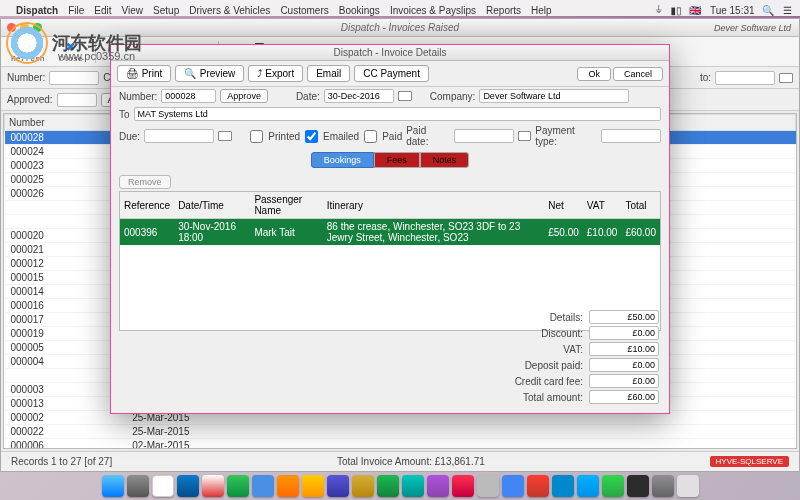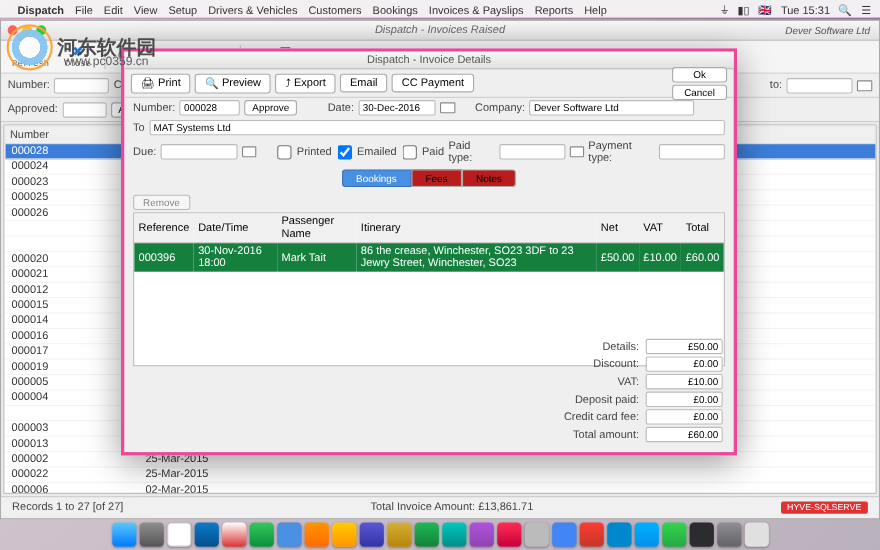--- a/index.html
+++ b/index.html
@@ -24,25 +24,25 @@
 .filter-row label { color: #444; }
 .filter-row input[type=text] { height: 14px; border: 1px solid #bbb; border-radius: 2px; padding: 0 2px; font-size: 9px; }
 .filter-row button { font-size: 9px; padding: 1px 6px; background: #fff; border: 1px solid #aaa; border-radius: 3px; }
 .bg-table { position: absolute; top: 94px; left: 2px; right: 2px; bottom: 22px; background: #fff; border: 1px solid #bbb; overflow: hidden; }
 .bg-table table { width: 100%; border-collapse: collapse; font-size: 9px; }
 .bg-table th { background: #f0f0f0; border: 1px solid #ddd; padding: 2px 4px; text-align: left; font-weight: 400; color: #444; }
 .bg-table td { padding: 1px 6px; border-bottom: 1px solid #f3f3f3; color: #333; }
 .bg-table tr.sel td { background: #3b7dd8; color: #fff; }
 .status { position: absolute; bottom: 0; left: 0; right: 0; height: 20px; background: #f0f0f0; border-top: 1px solid #ccc; display: flex; align-items: center; padding: 0 10px; font-size: 9px; color: #444; justify-content: space-between; }
 .badge { background: #d33; color: #fff; padding: 1px 6px; border-radius: 2px; font-size: 8px; }
-.modal { position: absolute; top: 44px; left: 110px; width: 560px; height: 370px; background: #efefef; border: 3px solid #ec4899; box-shadow: 0 8px 30px rgba(0,0,0,0.4); }
+.modal { position: absolute; top: 44px; left: 110px; width: 560px; height: 370px; background: #efefef; border: 1px solid #ec4899; box-shadow: 0 8px 30px rgba(0,0,0,0.4); }
 .modal-title { height: 16px; background: linear-gradient(#f6f6f6,#e1e1e1); text-align: center; line-height: 16px; font-size: 10px; color: #555; border-bottom: 1px solid #bbb; }
 .modal-toolbar { height: 26px; display: flex; align-items: center; padding: 0 6px; gap: 4px; border-bottom: 1px solid #ccc; }
 .mbtn { padding: 2px 8px; background: #fff; border: 1px solid #aaa; border-radius: 3px; font-size: 9px; display: flex; align-items: center; gap: 3px; cursor: pointer; }
-.modal-right { margin-left: auto; display: flex; flex-direction: column; gap: 2px; }
+.modal-right { margin-left: auto; display: flex; flex-direction: row; gap: 2px; }
 .modal-right button { font-size: 9px; padding: 1px 10px; background: #fff; border: 1px solid #aaa; border-radius: 3px; }
 .form-row { display: flex; align-items: center; padding: 2px 8px; gap: 4px; font-size: 9px; }
 .form-row label { color: #444; }
 .form-row input[type=text] { height: 14px; border: 1px solid #bbb; border-radius: 2px; padding: 0 3px; font-size: 9px; background: #fff; }
 .form-row input[type=checkbox] { margin: 0 1px; }
 .tabs { display: flex; justify-content: center; gap: 0; padding: 3px 0; }
 .tab { padding: 2px 12px; font-size: 9px; border: 1px solid #aaa; background: #b91c1c; cursor: pointer; }
 .tab.active { background: #4a90e2; color: #fff; border-color: #3670b8; }
 .tab:first-child { border-radius: 3px 0 0 3px; }
 .tab:last-child { border-radius: 0 3px 3px 0; }
@@ -452,21 +452,21 @@
     <label>Due:</label>
     <input type="text" style="width: 70px;">
     <span class="cal-icon"></span>
     <span style="width:10px"></span>
     <input type="checkbox" style="">
       <label>Printed</label>
     <input type="checkbox" checked="" style="">
       <label>Emailed</label>
     <input type="checkbox" style="">
       <label>Paid</label>
-    <label>Paid type:</label>
+    <label>Paid date:</label>
     <input type="text" style="width: 60px;">
     <span class="cal-icon"></span>
     <label>Payment type:</label>
     <input type="text" style="width: 60px;">
   </div>
   <div class="tabs">
     <div class="tab active">Bookings</div>
     <div class="tab">Fees</div>
     <div class="tab">Notes</div>
   </div>

